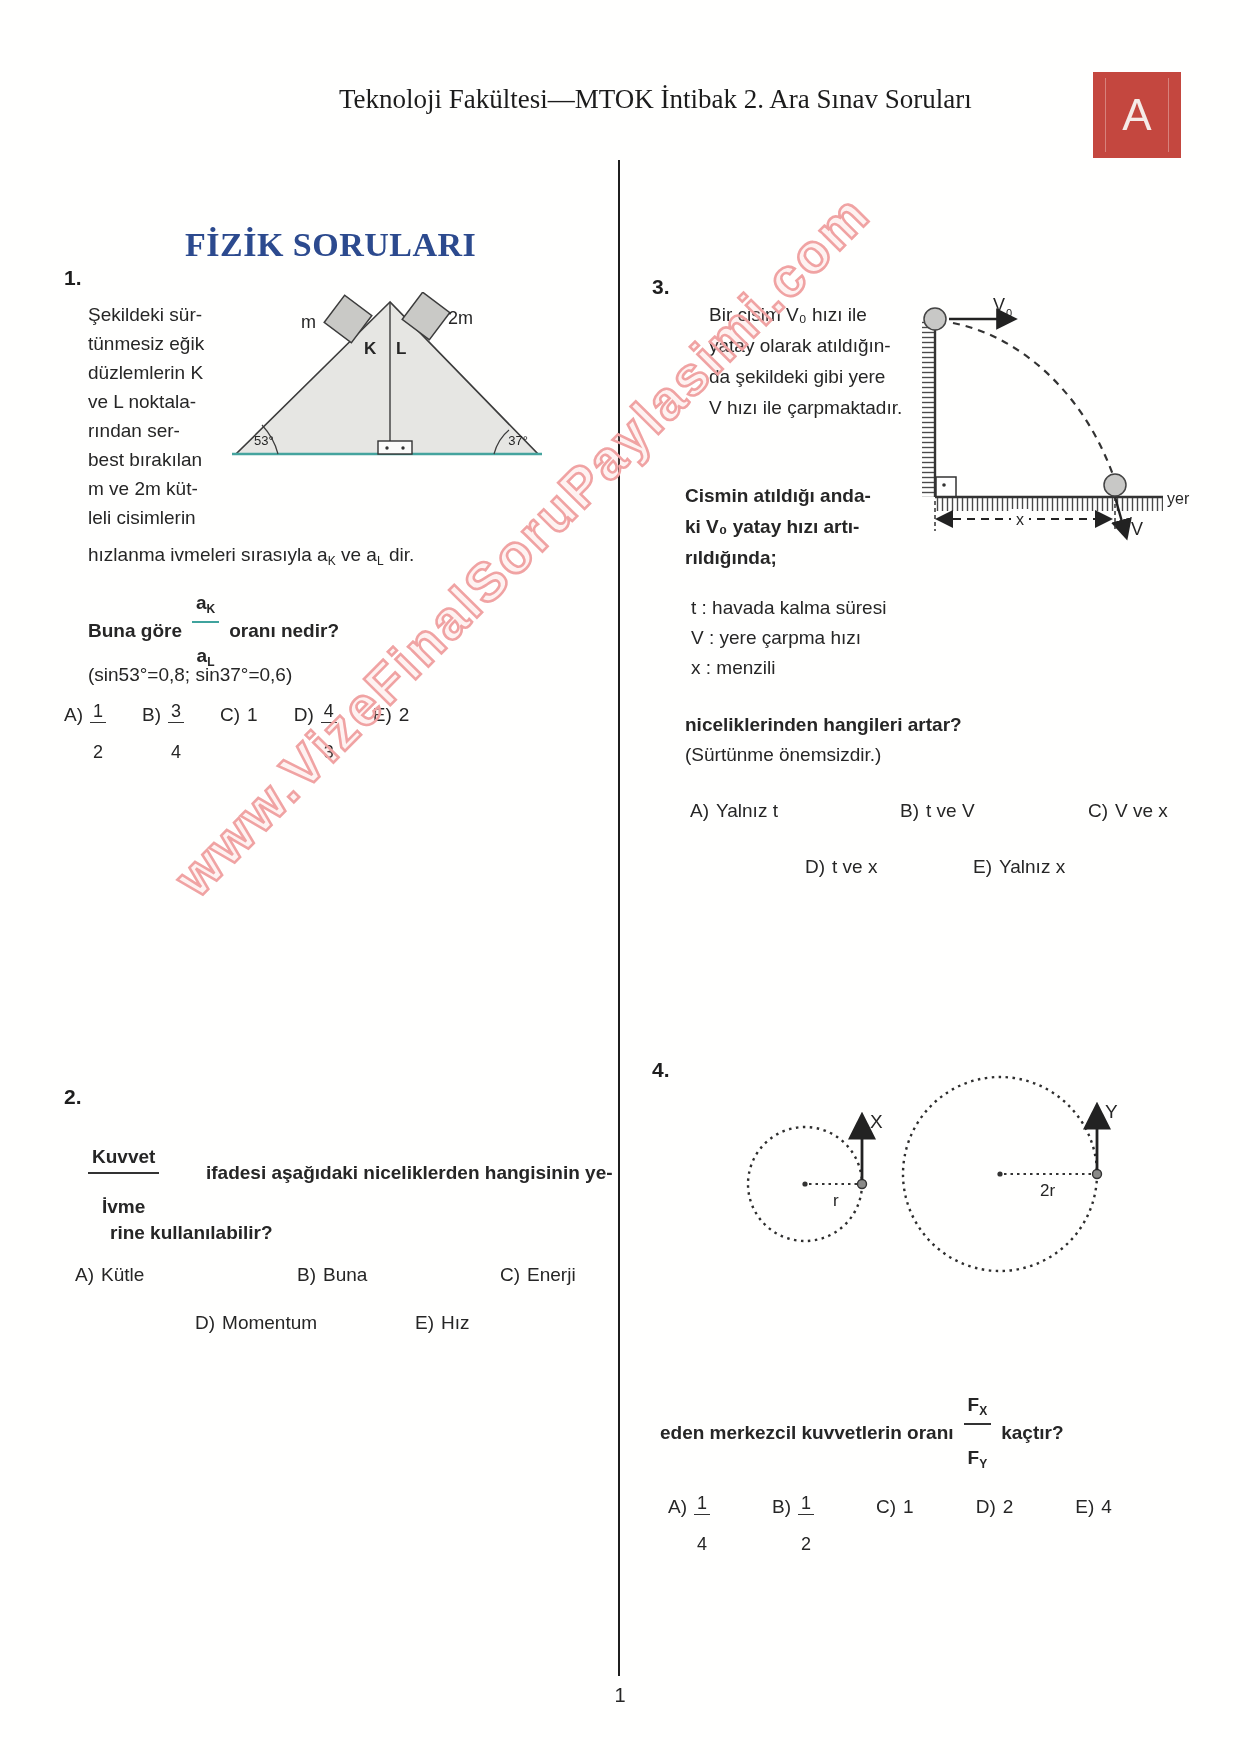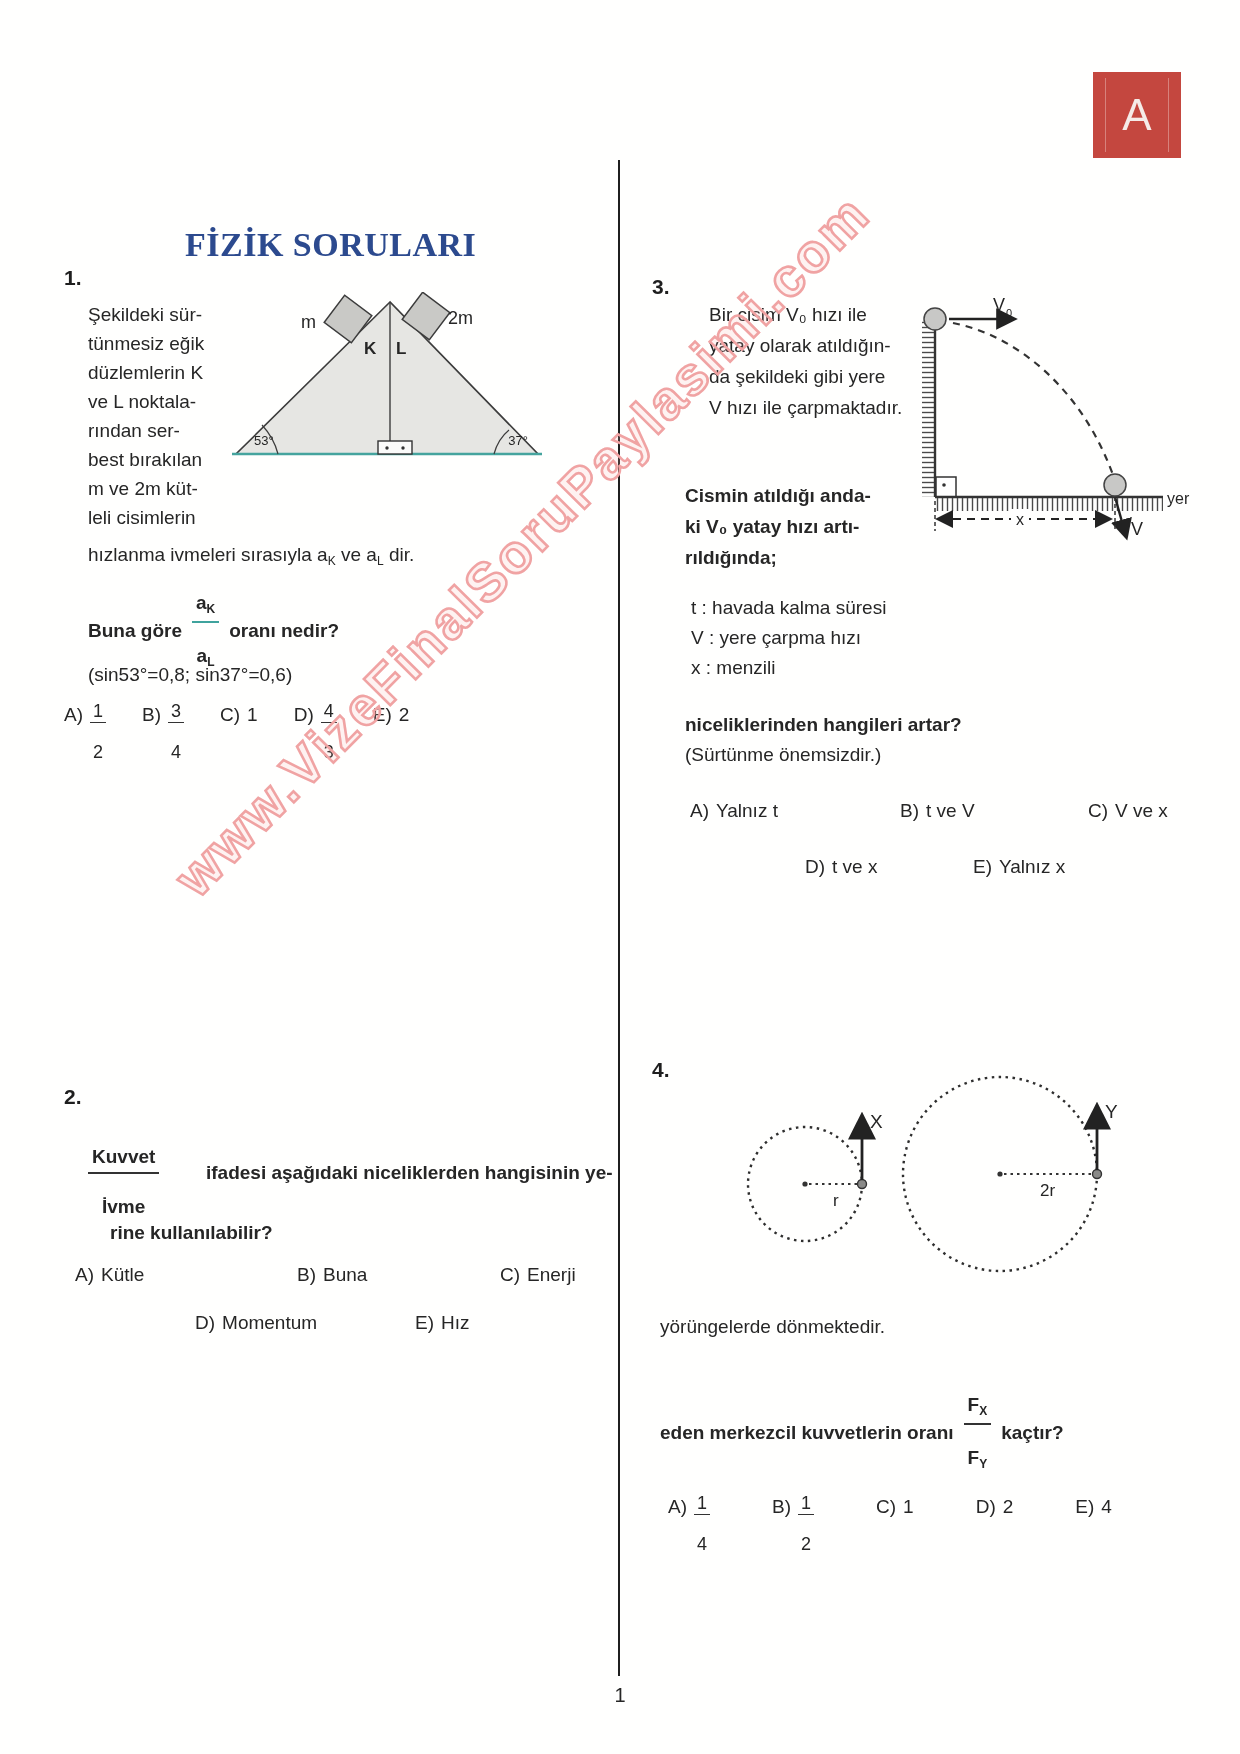--- a/index.html
+++ b/index.html
@@ -32,20 +32,21 @@
   .opt { display:flex; gap:7px; align-items:flex-start; }
   .opt .frac { font-size:18px; line-height:22px; }
   .opt .frac .num { border-bottom-width:1.6px; padding:0 3px; }
   svg text { font-family:"Liberation Sans","DejaVu Sans",sans-serif; fill:#262626; }
 </style>
 </head>
 <body>
 
 <div class="page">
 
+  <div class="abs header-title" style="left:339px; top:84px;">Teknoloji Fakültesi—MTOK İntibak 2. Ara Sınav Soruları</div>
   <div class="badge">
     <div class="badge-inner"></div>
     <div class="badge-letter">A</div>
   </div>
 
   <div class="divider"></div>
 
   <div class="watermark">www.VizeFinalSoruPaylasimi.com</div>
 
   <div class="abs section-title" style="left:185px; top:226px;">FİZİK SORULARI</div>
@@ -274,21 +275,20 @@
       <circle cx="345" cy="112" r="97" fill="none" stroke="#2e2e2e" stroke-width="2.4" stroke-dasharray="2.5 4.5"></circle>
       <circle cx="345" cy="112" r="2.6" fill="#333"></circle>
       <line x1="349" y1="112" x2="440" y2="112" stroke="#333" stroke-width="2" stroke-dasharray="2.5 4"></line>
       <circle cx="442" cy="112" r="4.5" fill="#8a8a88" stroke="#333" stroke-width="1.4"></circle>
       <line x1="442" y1="108" x2="442" y2="48" stroke="#222" stroke-width="2.8" marker-end="url(#arr4)"></line>
       <text x="385" y="134" font-size="17">2r</text>
       <text x="450" y="56" font-size="19">Y</text>
     </svg>
 
     <div class="abs t" style="left:660px; top:1312px; width:565px;">
-      <div>yörüngelerde dönmektedir.</div>
     </div>
 
     <div class="abs t bold" style="left:660px; top:1384px; width:565px;">
       <div style="display:flex; align-items:center; gap:10px; margin-top:6px;">
         <span>eden merkezcil kuvvetlerin oranı</span>
         <span class="frac">
           <span class="num"><span>F</span><span class="sub">X</span></span>
           <span class="den"><span>F</span><span class="sub">Y</span></span>
         </span>
         <span>kaçtır?</span>

